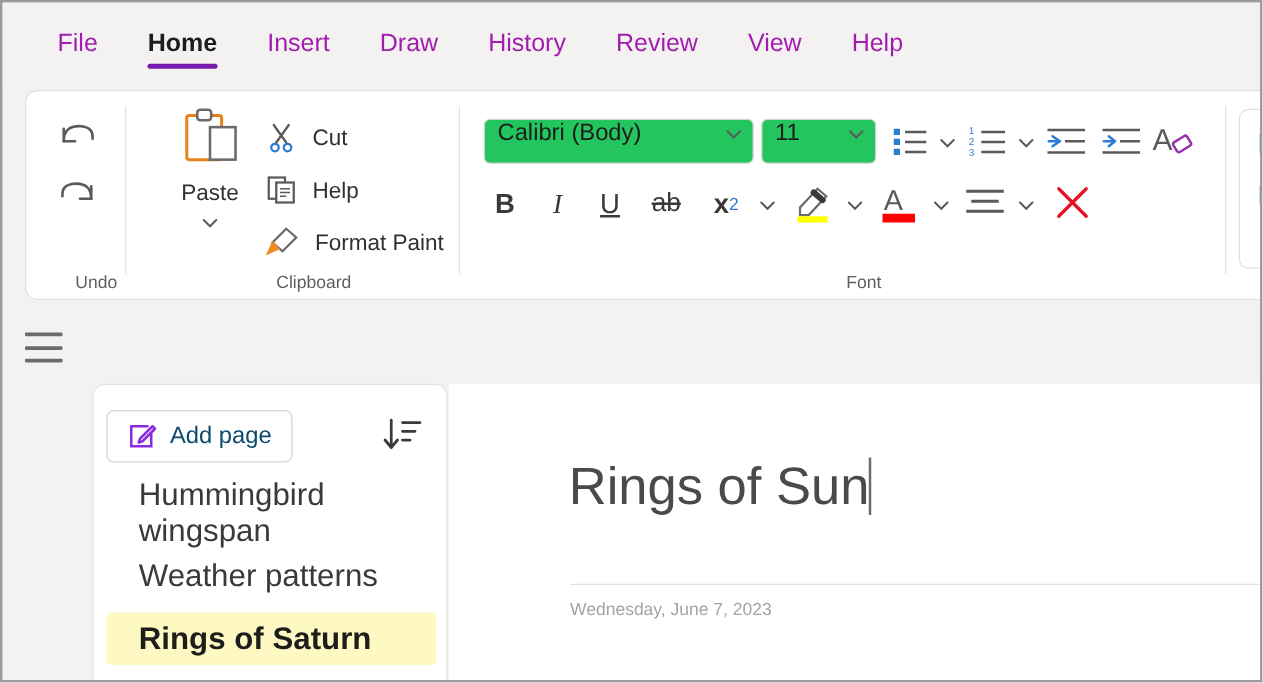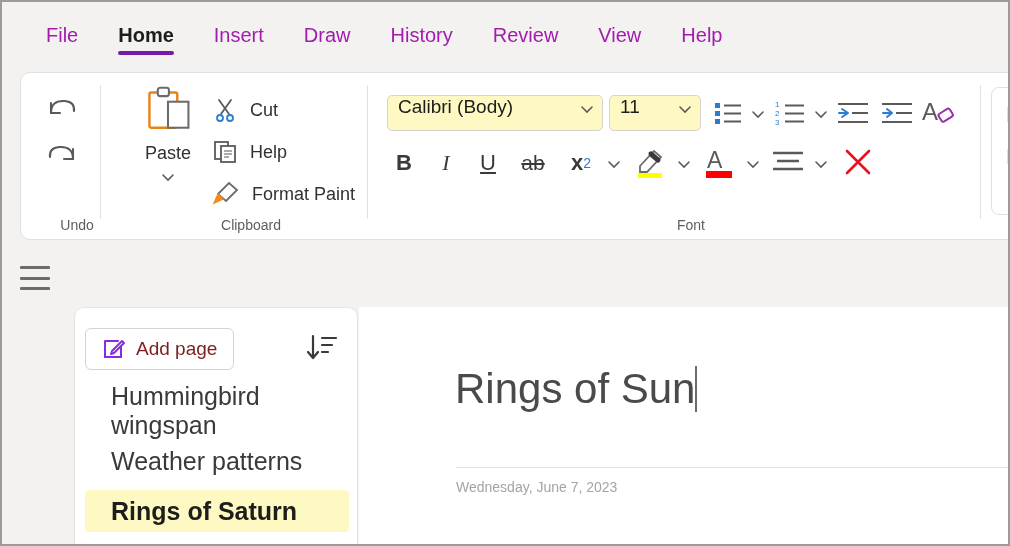--- a/index.html
+++ b/index.html
@@ -73,23 +73,23 @@
     position: absolute; left: 110px;
     display: flex; align-items: center; gap: 12px;
     cursor: pointer; height: 30px;
   }
   .cmd-label { font-size: 18px; color: #323130; white-space: nowrap; }
 
   
   #grp-font { left: 348px; width: 612px; }
   .combo {
     position: absolute; top: 22px;
-    height: 36px; background: #fef9c3;
+    height: 36px; background: #22c55e;
     border: 1px solid #d6d3d1; border-radius: 5px;
-    display: flex; align-items: flex-end;
+    display: flex; align-items: center;
     padding: 0 6px 12px 10px; cursor: pointer;
   }
   .combo-text { font-size: 19px; color: #1d1d1b; flex: 1; white-space: nowrap; }
   .fmt {
     position: absolute;
     display: flex; align-items: center; justify-content: center;
     cursor: pointer;
   }
   .chev { width: 18px; height: 18px; cursor: pointer; }
 
@@ -120,21 +120,21 @@
     border-top-left-radius: 10px;
     border-top-right-radius: 10px;
   }
   .addpage {
     position: absolute; left: 10px; top: 20px;
     height: 42px; padding: 0 16px;
     display: flex; align-items: center; gap: 10px;
     border: 1px solid #d6d3d1; border-radius: 6px;
     background: #fff; cursor: pointer;
   }
-  .addpage-label { font-size: 19px; color: #7f1d1d; white-space: nowrap; }
+  .addpage-label { font-size: 19px; color: #0c4a6e; white-space: nowrap; }
   .sortbtn {
     position: absolute; right: 18px; top: 24px;
     width: 34px; height: 34px; cursor: pointer;
   }
   .page-item {
     position: absolute; left: 10px;
     width: 264px; height: 42px;
     display: flex; align-items: center;
     padding-left: 26px; cursor: pointer;
     font-size: 25px; color: #3b3a39;

